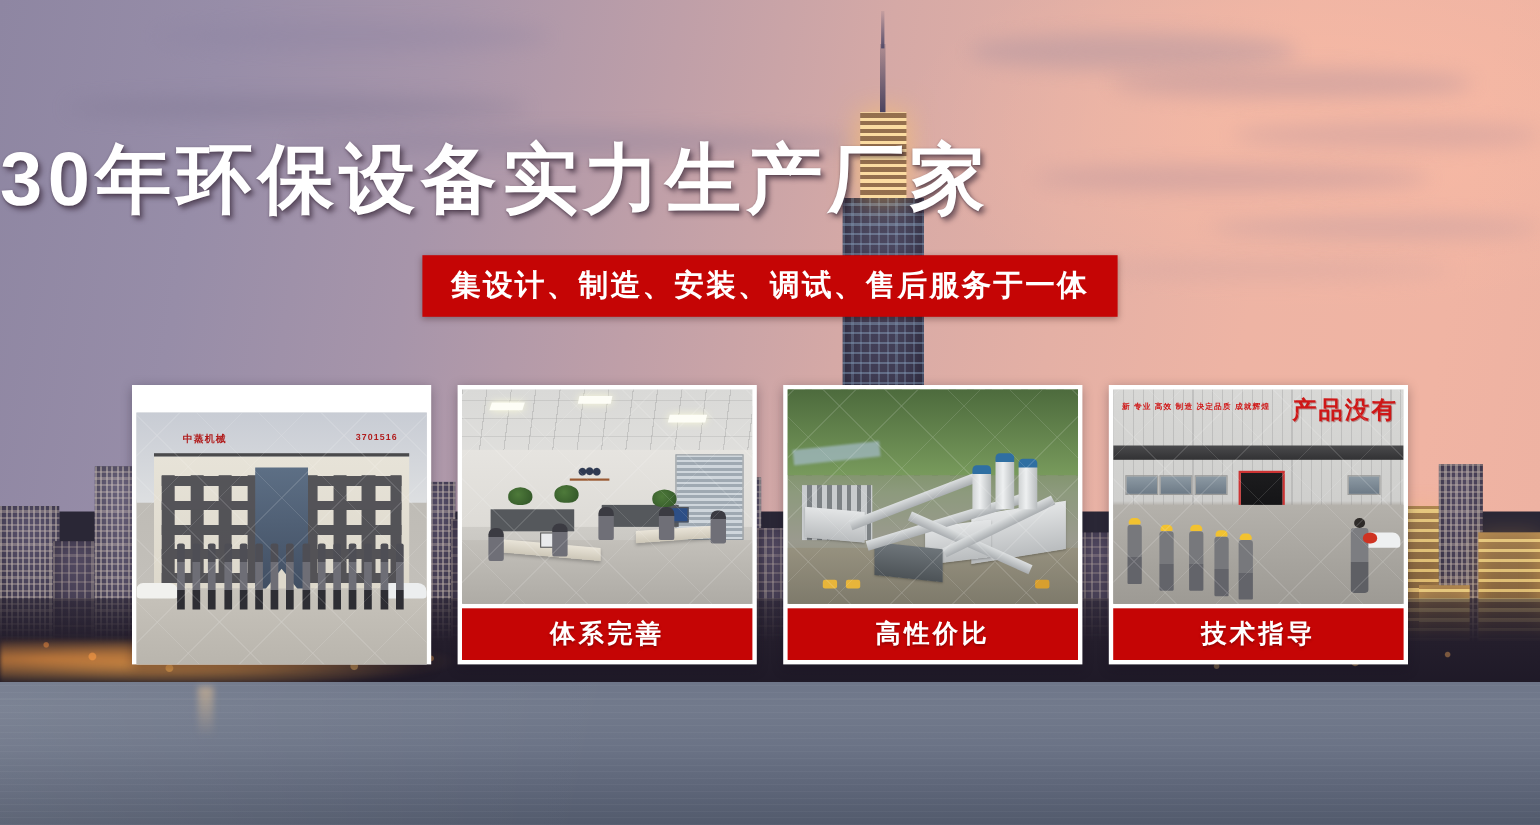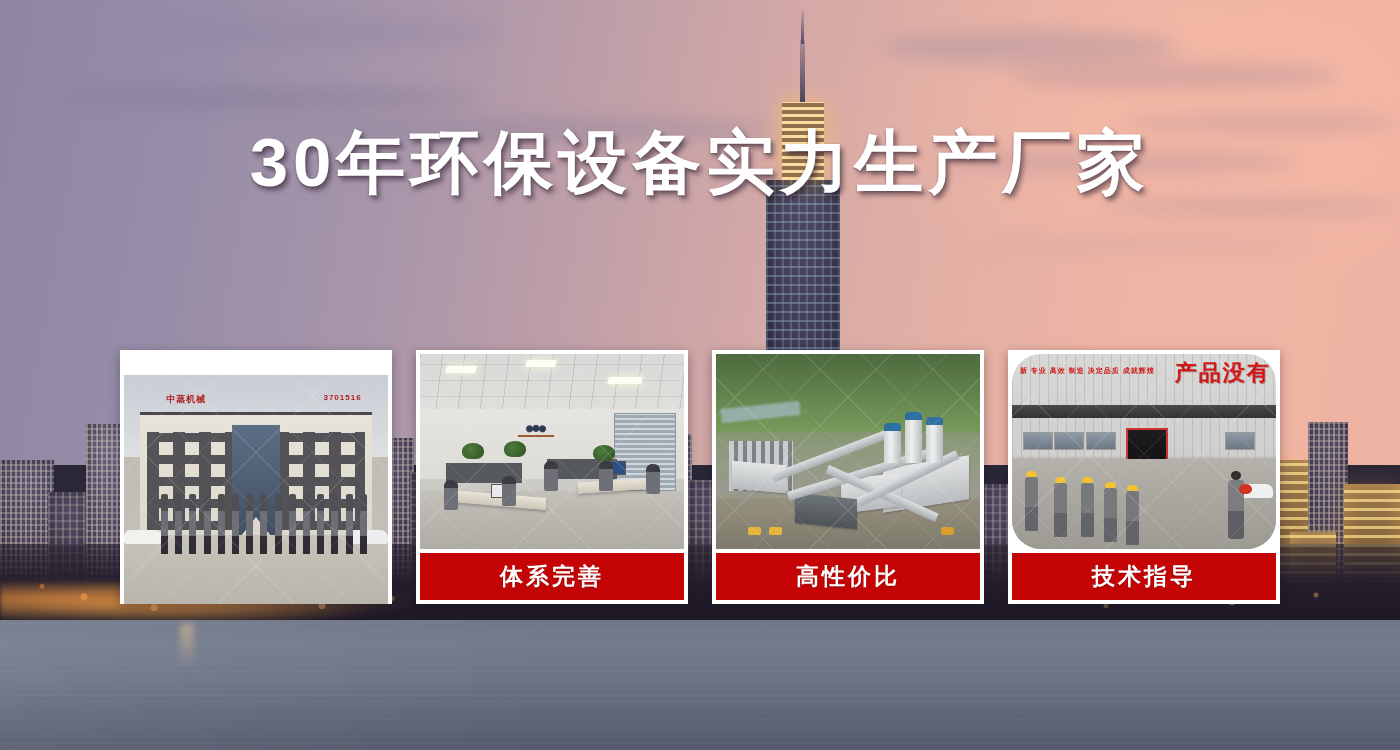--- a/index.html
+++ b/index.html
@@ -136,21 +136,21 @@
   }
   .water-reflect{
     position:absolute; left:180px; bottom:80px; width:14px; height:46px;
     background:linear-gradient(180deg, rgba(255,210,150,.45), rgba(255,210,150,0));
     filter:blur(3px);
   }
 
   
   .headline {
     position:absolute; left:0; right:0; top:128px;
-    text-align:center;
+    text-align:left;
     font-size:69px; font-weight:bold; color:#ffffff;
     letter-spacing:5px; line-height:1;
     text-shadow:3px 4px 5px rgba(45,30,45,.55), 0 1px 2px rgba(60,40,60,.5);
     white-space:nowrap;
   }
 
   
   .subtitle {
     position:absolute; left:50%; transform:translateX(-50%);
     top:232px; padding:9px 26px 11px;
@@ -292,21 +292,21 @@
   .p3 .sit{ position:absolute; width:14px; height:30px; border-radius:6px 6px 2px 2px;
     background:linear-gradient(180deg,#3b3b42 0 26%,#6f6f77 26% 100%); }
   .p3 .s1{ left:9%;  bottom:20%; } .p3 .s2{ left:31%; bottom:22%; }
   .p3 .s3{ left:47%; bottom:30%; } .p3 .s4{ right:27%; bottom:30%; }
   .p3 .s5{ right:9%; bottom:28%; }
   .p3 .mon{ position:absolute; width:20px; height:14px; background:#2d4f86;
     border:1px solid #555; }
   .p3 .mn1{ right:22%; bottom:38%; } .p3 .mn2{ left:27%; bottom:26%; background:#e9eaec; }
 
   
-  .p4 { background:linear-gradient(180deg,#d8d8d6 0%,#cfcfcd 52%,#b6b3ad 54%,#a8a5a0 100%);border-radius:29px; }
+  .p4 { background:linear-gradient(180deg,#d8d8d6 0%,#cfcfcd 52%,#b6b3ad 54%,#a8a5a0 100%); }
   .p4 .facade{ position:absolute; left:0; right:0; top:0; height:56%;
     background:linear-gradient(180deg,#dcdcda 0%,#c9c9c7 100%);
     background-image:repeating-linear-gradient(90deg, rgba(150,150,150,.35) 0 1px, rgba(0,0,0,0) 1px 9px); }
   .p4 .bigtext{ position:absolute; right:2%; top:2%; font-size:22px; font-weight:bold;
     color:#cf1717; letter-spacing:2px; text-shadow:1px 1px 0 rgba(120,0,0,.35); }
   .p4 .smalltext{ position:absolute; left:3%; top:6%; font-size:7px; font-weight:bold;
     color:#cf1717; letter-spacing:1px; line-height:1.5; }
   .p4 .band{ position:absolute; left:0; right:0; top:26%; height:7%;
     background:linear-gradient(180deg,#4a4a4c,#323234); }
   .p4 .door{ position:absolute; left:43%; top:38%; width:16%; height:30%;
@@ -455,20 +455,21 @@
 
   <div class="ridge"></div>
   <div class="shorelights"></div>
 
   <div class="water">
     <div class="water-reflect"></div>
   </div>
 
   <div class="headline">30年环保设备实力生产厂家</div>
 
+  <div class="subtitle">集设计、制造、安装、调试、售后服务于一体</div>
 
   <div class="cards">
 
     <div class="card">
       <div class="card-photo p1">
         <div class="sky1"></div>
         <div class="blk"></div>
         <div class="entry"></div>
         <div class="ped"></div>
         <div class="sign">中蒸机械</div>

